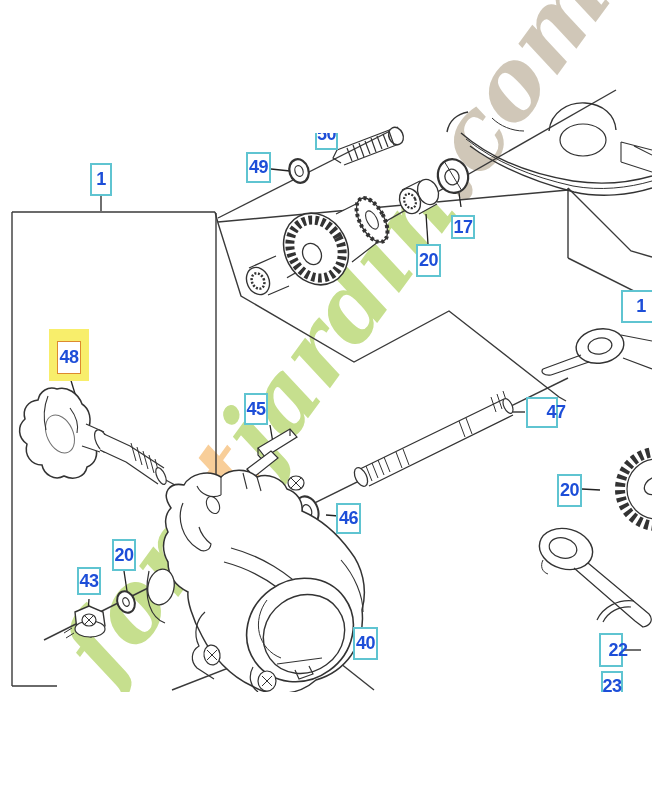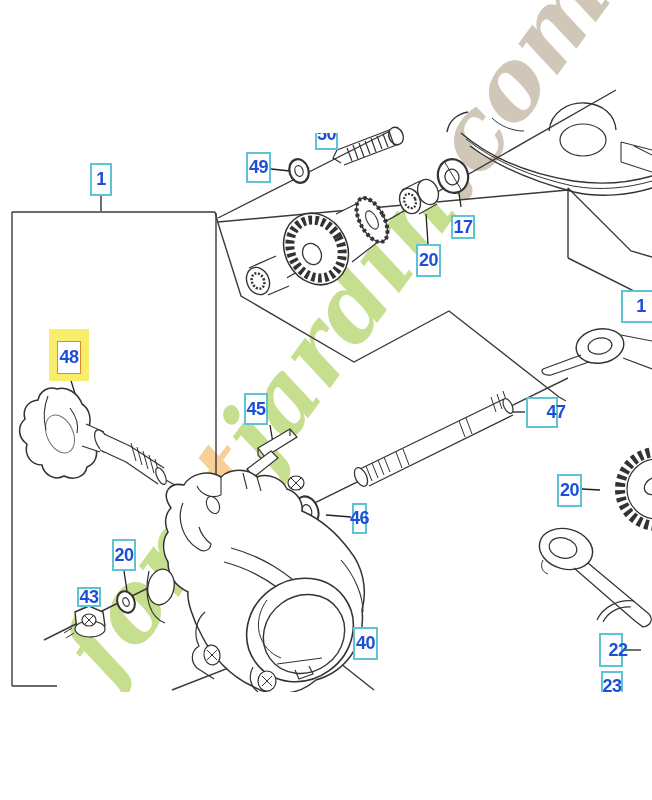--- a/index.html
+++ b/index.html
@@ -222,23 +222,23 @@
       <div class="pbox" style="width: 24px; height: 24px; left: 451px; top: 215px;">17</div>
       <div class="pbox" style="width: 25px; height: 33px; left: 416px; top: 244px;">20</div>
       <div class="clipwrap" style="left: 621px; top: 290px; width: 31px; height: 33px;">
         <div class="pbox" style="width: 40px; height: 33px; left: 0px; top: 0px;">1</div>
       </div>
       <div class="hl" style="left: 49px; top: 329px; width: 40px; height: 52px;">
         <div class="pbox" style="width: 24px; height: 33px; left: 8px; top: 12px;">48</div>
       </div>
       <div class="pbox" style="width: 24px; height: 32px; left: 244px; top: 393px;">45</div>
       <div class="pbox" style="width: 25px; height: 31px; left: 526px; top: 397px; padding-left: 28px;">47</div>
-      <div class="pbox" style="width: 15px; height: 31px; left: 352px; top: 503px;">46</div>
+      <div class="pbox" style="width: 25px; height: 31px; left: 336px; top: 503px;">46</div>
       <div class="pbox" style="width: 25px; height: 33px; left: 557px; top: 474px;">20</div>
       <div class="pbox" style="width: 24px; height: 32px; left: 112px; top: 539px;">20</div>
-      <div class="pbox" style="width: 24px; height: 20px; left: 77px; top: 567px; margin-top: 20px;">43</div>
+      <div class="pbox" style="width: 24px; height: 28px; left: 77px; top: 567px;">43</div>
       <div class="pbox" style="width: 25px; height: 33px; left: 353px; top: 627px;">40</div>
       <div class="pbox" style="width: 24px; height: 34px; left: 599px; top: 633px; padding-left: 14px;">22</div>
       <div class="clipwrap" style="left: 601px; top: 671px; width: 22px; height: 21px; text-align: center;">
         <div class="pbox" style="width: 22px; height: 30px; left: 0px; top: 0px;">23</div>
       </div>
     </div>
 </div>
 
 </body></html>

